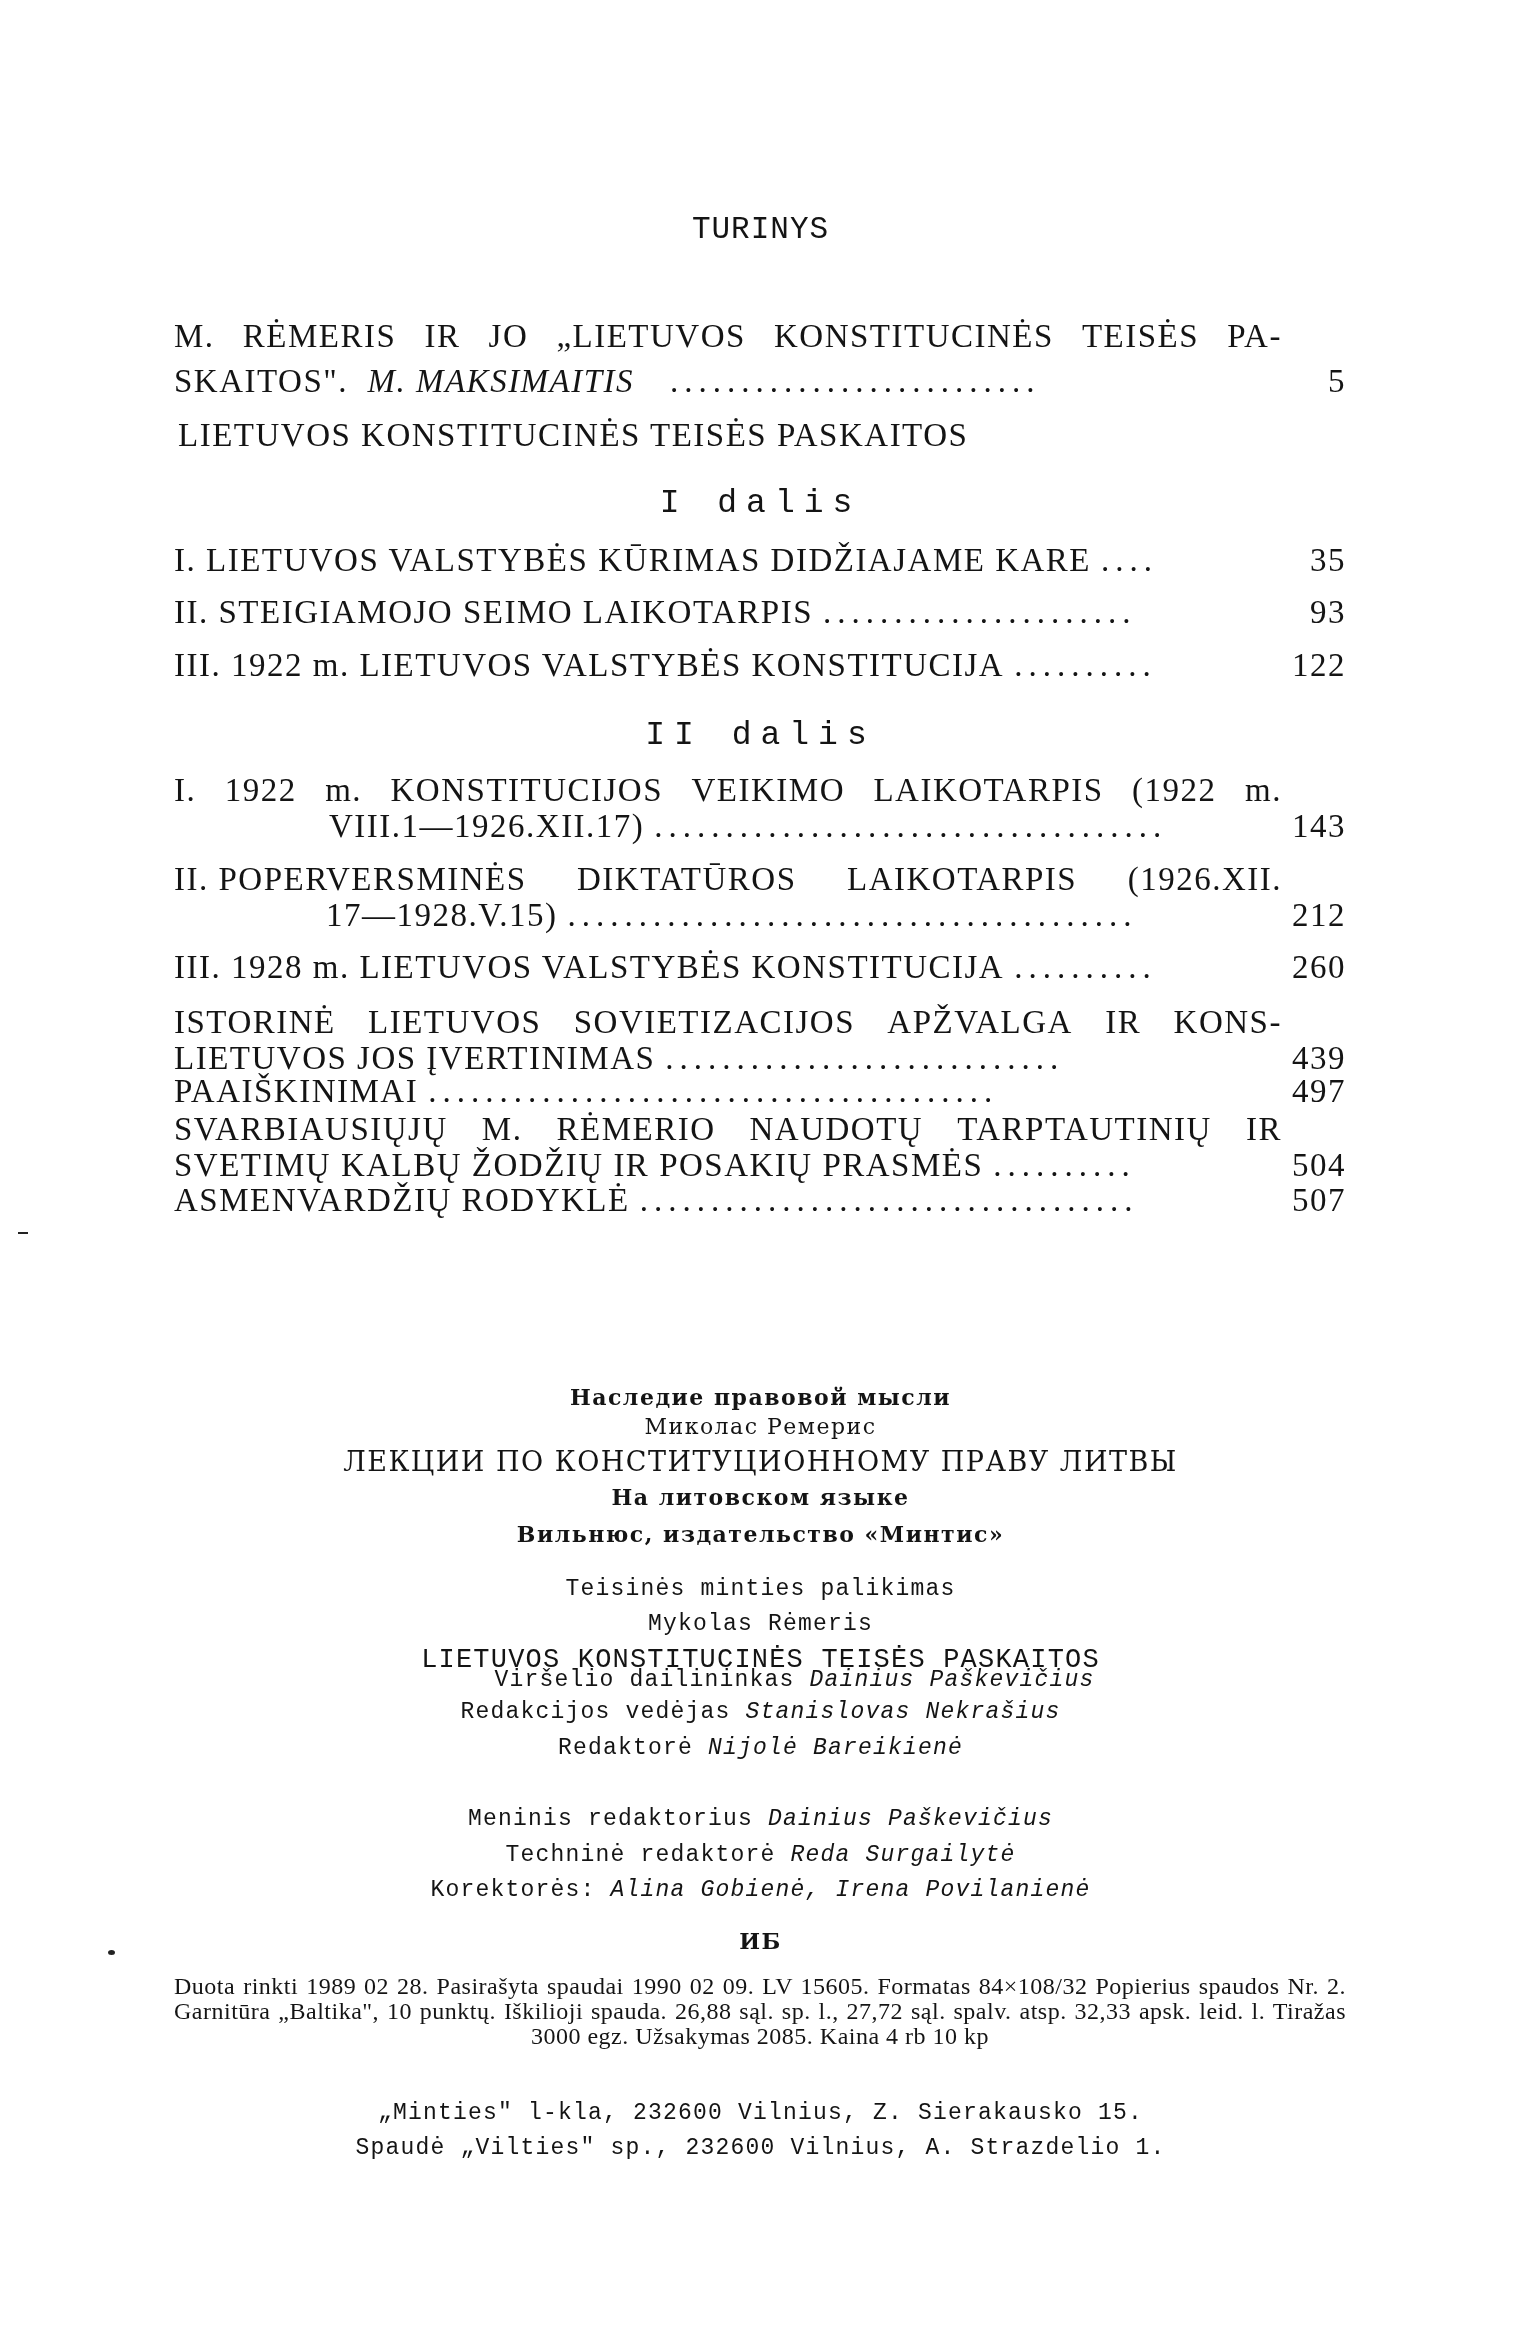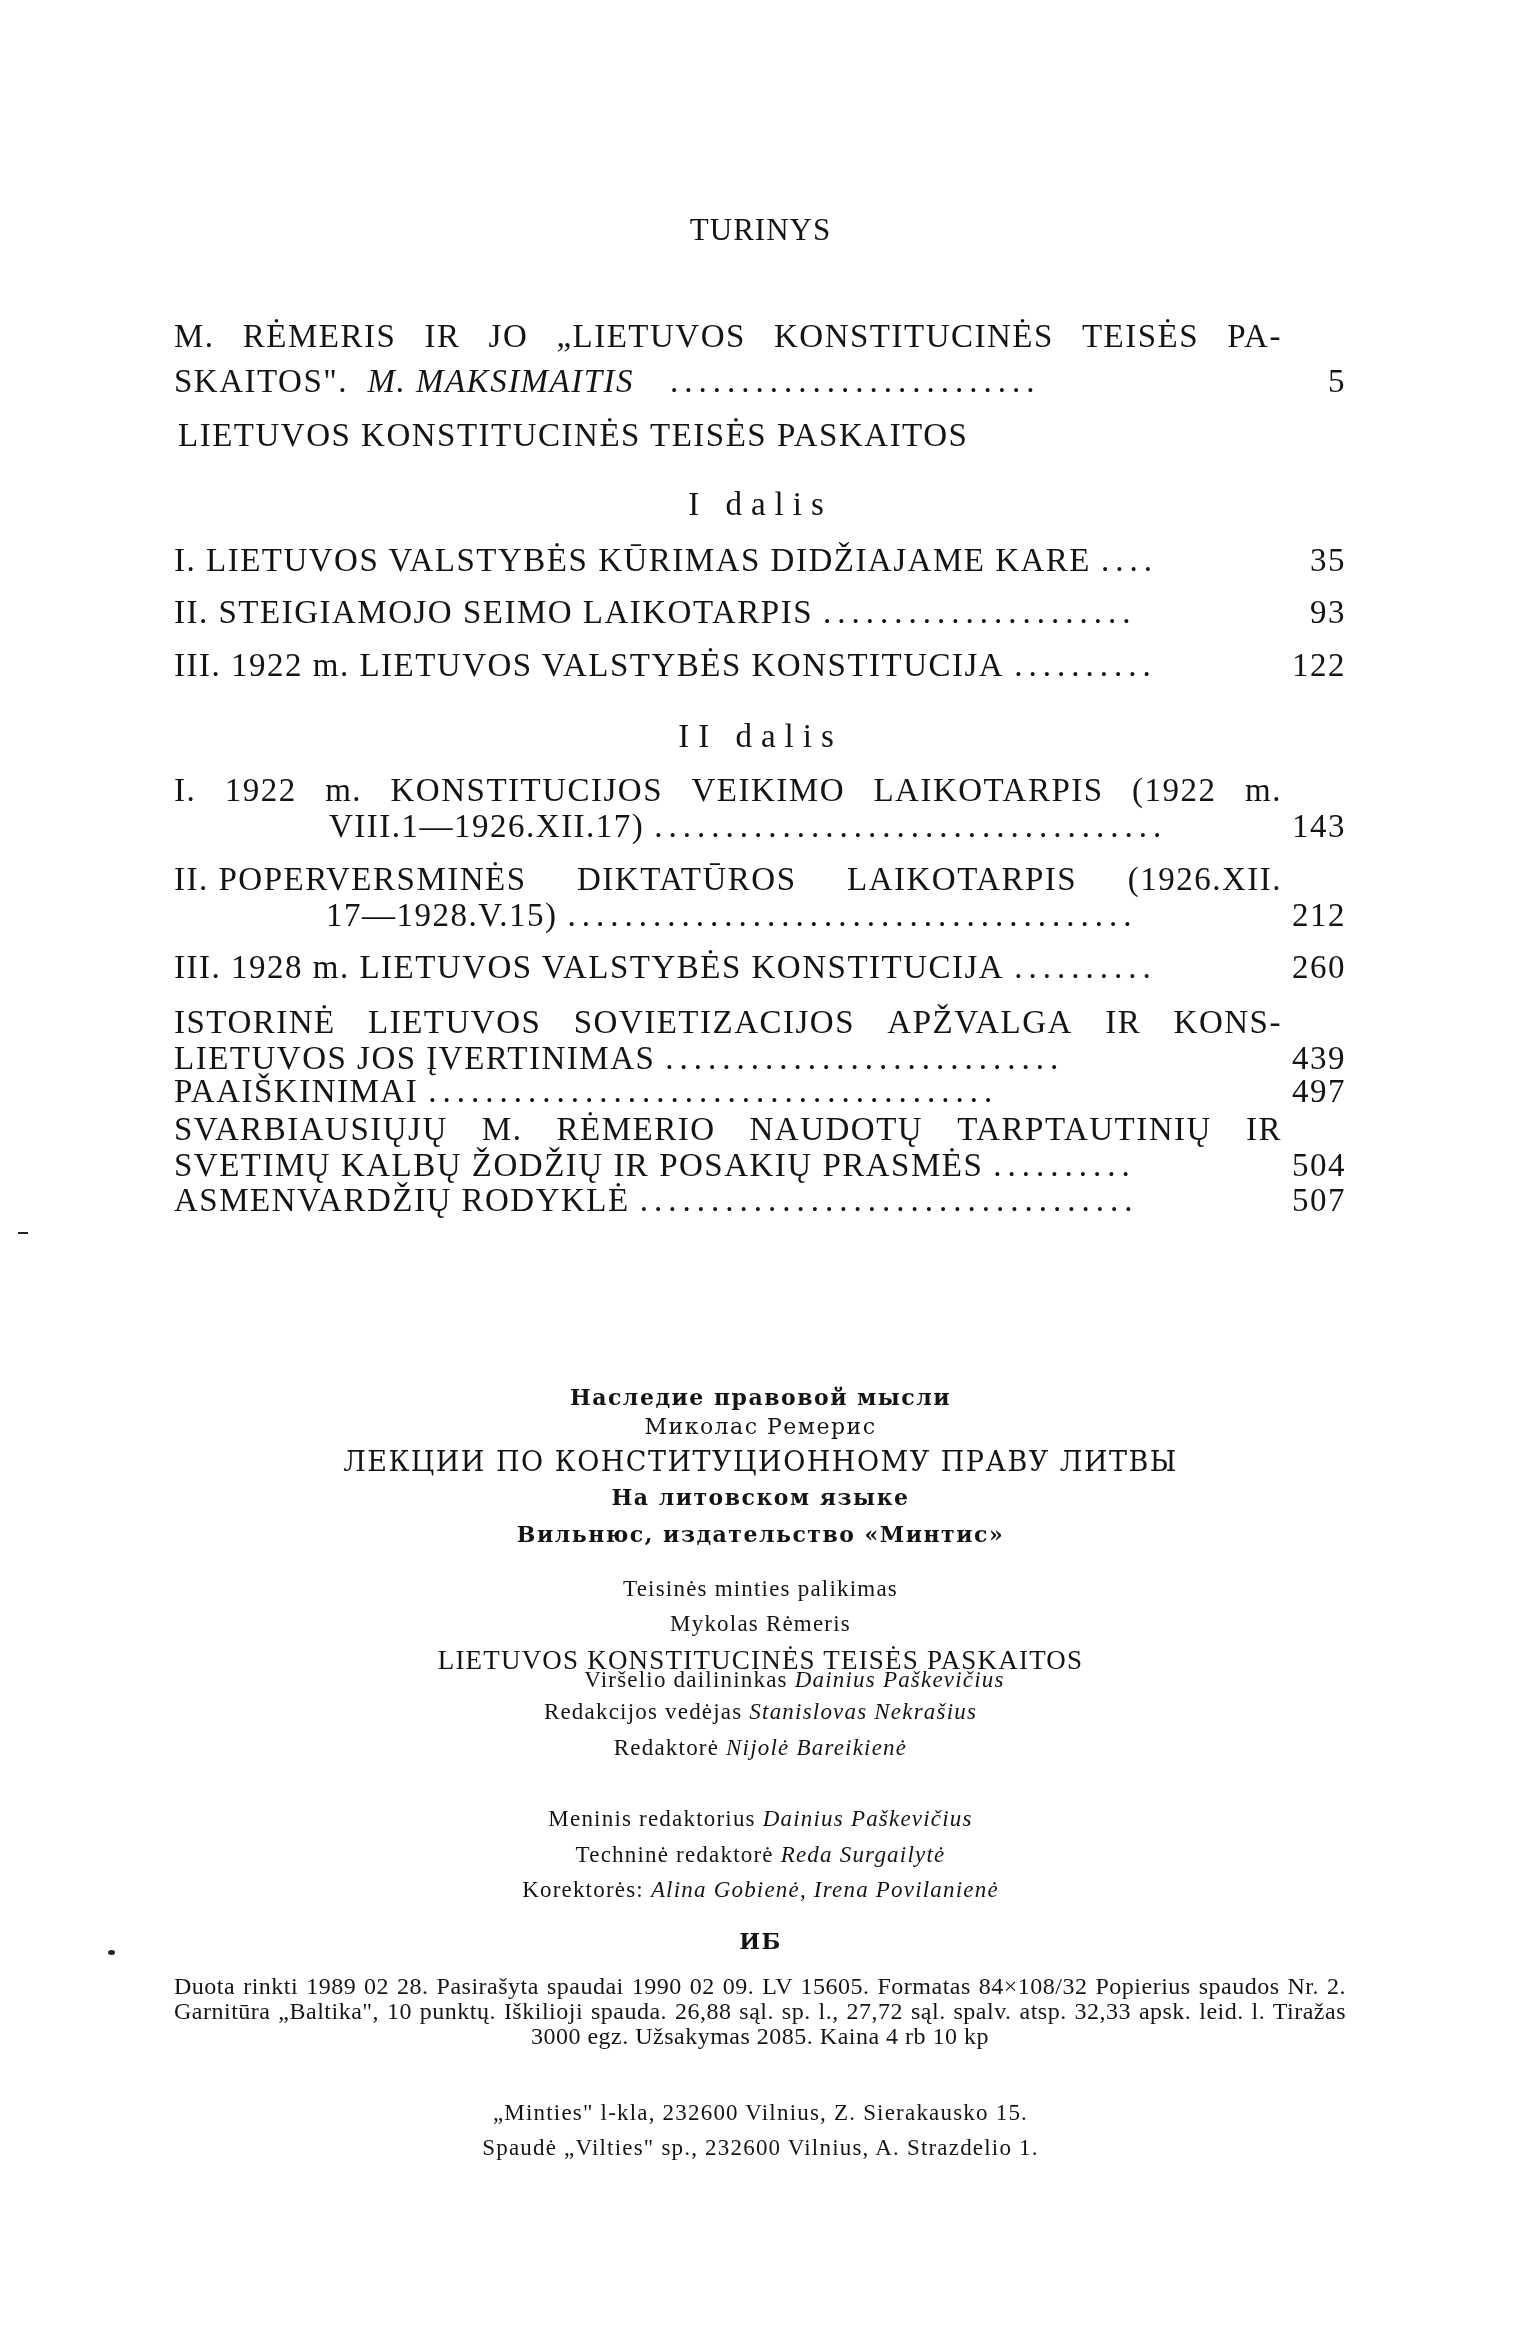--- a/index.html
+++ b/index.html
@@ -1,19 +1,19 @@
 <!DOCTYPE html>
 <html><head>
 <meta charset="utf-8">
 <style>
   html, body { margin: 0; padding: 0; background: #ffffff; }
   body { width: 1521px; height: 2331px; position: relative; overflow: hidden;
          font-family: "Liberation Serif", "DejaVu Serif", serif; color: #141414; }
   .abs { position: absolute; }
-  .center { left: 0; width: 1521px; text-align: center; }
+  .center { left: 0; width: 1521px; text-align: center; font-family: Liberation Mono, monospace; }
   .toc-title { top: 212px; font-size: 31px; letter-spacing: 1px; }
   .dalis { font-size: 33px; letter-spacing: 9px; }
   .toc { font-size: 33px; letter-spacing: 1.5px; line-height: 36px; }
   .entry { position: absolute; left: 174px; width: 1172px; }
   .row { display: flex; align-items: baseline; white-space: nowrap; }
   .row .txt { flex: 0 0 auto; }
   .row .dots { flex: 1 1 auto; overflow: hidden; margin: 0 10px; letter-spacing: 6px; }
   .row .page { flex: 0 0 78px; text-align: right; }
   .line1 { display: flex; justify-content: space-between; white-space: nowrap; width: 1108px; }
   .indent { padding-left: 155px; }

